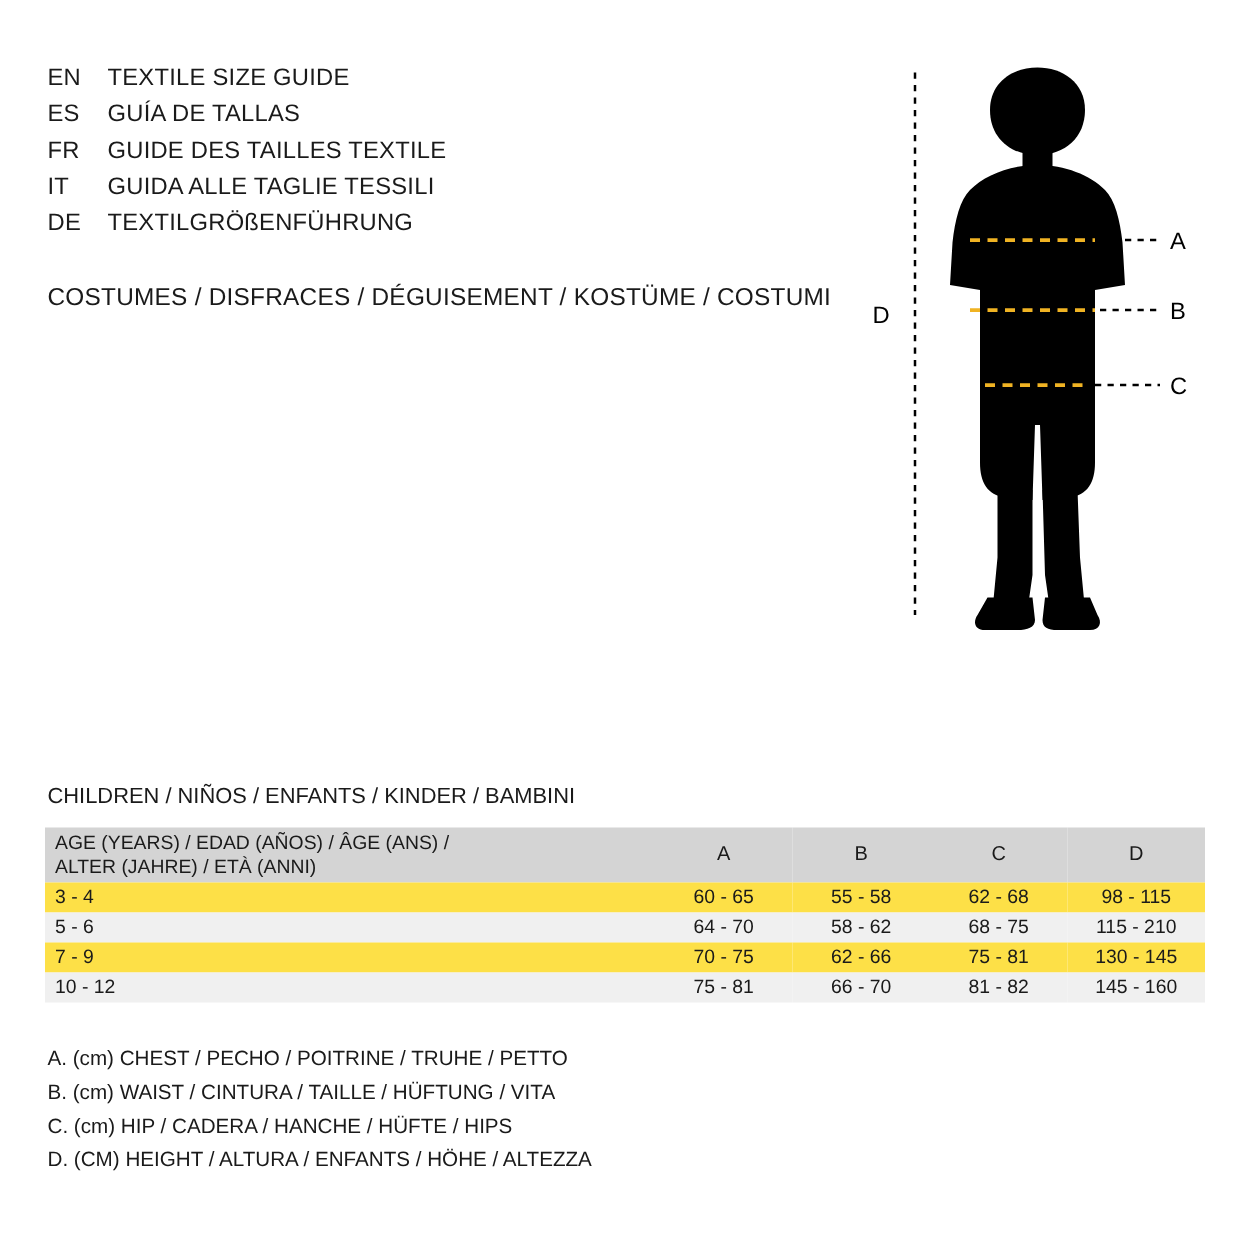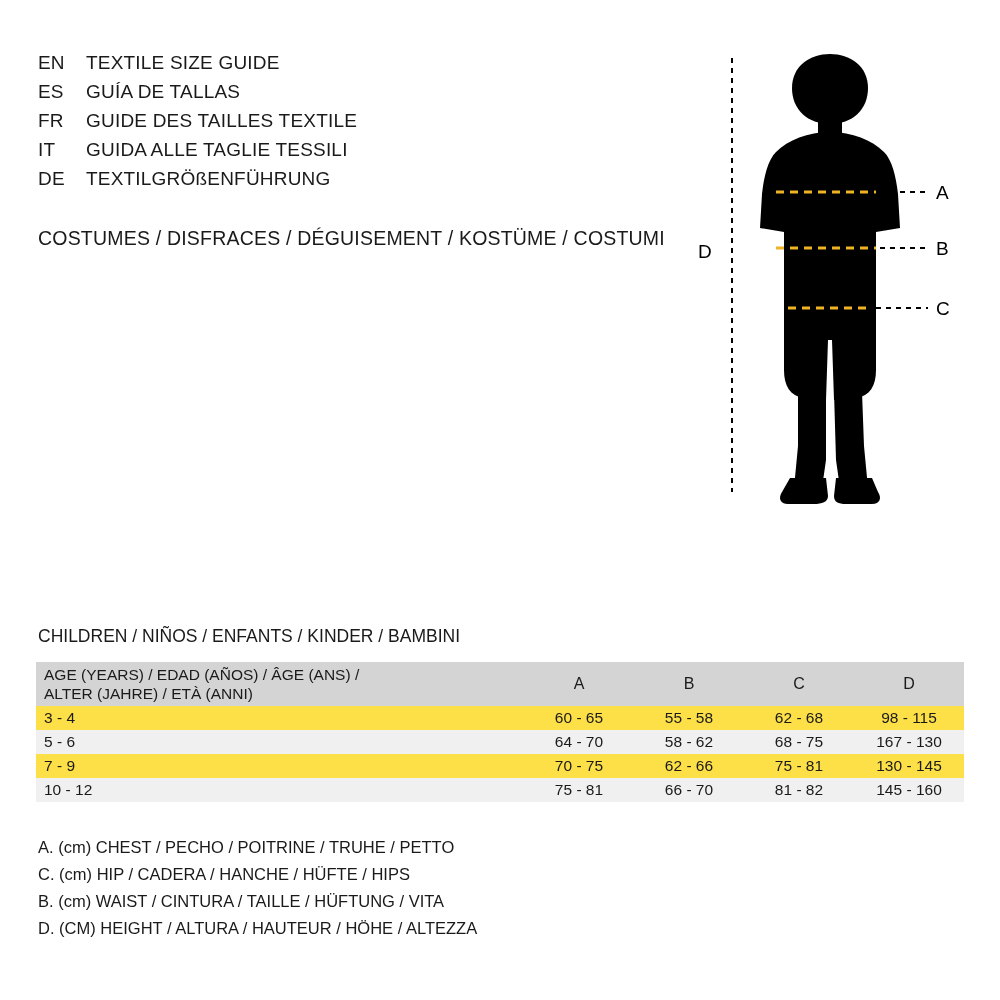--- a/index.html
+++ b/index.html
@@ -227,37 +227,37 @@
       <td class="meas">60 - 65</td>
       <td class="meas">55 - 58</td>
       <td class="meas">62 - 68</td>
       <td class="meas">98 - 115</td>
     </tr>
     <tr class="alt">
       <td class="agecol">5 - 6</td>
       <td class="meas">64 - 70</td>
       <td class="meas">58 - 62</td>
       <td class="meas">68 - 75</td>
-      <td class="meas">167 - 130</td>
+      <td class="meas">115 - 210</td>
     </tr>
     <tr class="plain">
       <td class="agecol">7 - 9</td>
       <td class="meas">70 - 75</td>
       <td class="meas">62 - 66</td>
       <td class="meas">75 - 81</td>
       <td class="meas">130 - 145</td>
     </tr>
     <tr class="alt">
       <td class="agecol">10 - 12</td>
       <td class="meas">75 - 81</td>
       <td class="meas">66 - 70</td>
       <td class="meas">81 - 82</td>
       <td class="meas">145 - 160</td>
     </tr>
   </tbody>
 </table>
 
 <div class="legend">
   <div class="legend-row">A. (cm) CHEST / PECHO / POITRINE / TRUHE / PETTO</div>
+  <div class="legend-row">B. (cm) WAIST / CINTURA / TAILLE / HÜFTUNG / VITA</div>
   <div class="legend-row">C. (cm) HIP / CADERA / HANCHE / HÜFTE / HIPS</div>
-  <div class="legend-row">B. (cm) WAIST / CINTURA / TAILLE / HÜFTUNG / VITA</div>
-  <div class="legend-row">D. (CM) HEIGHT / ALTURA / HAUTEUR / HÖHE / ALTEZZA</div>
+  <div class="legend-row">D. (CM) HEIGHT / ALTURA / ENFANTS / HÖHE / ALTEZZA</div>
 </div>
 
 </body></html>

